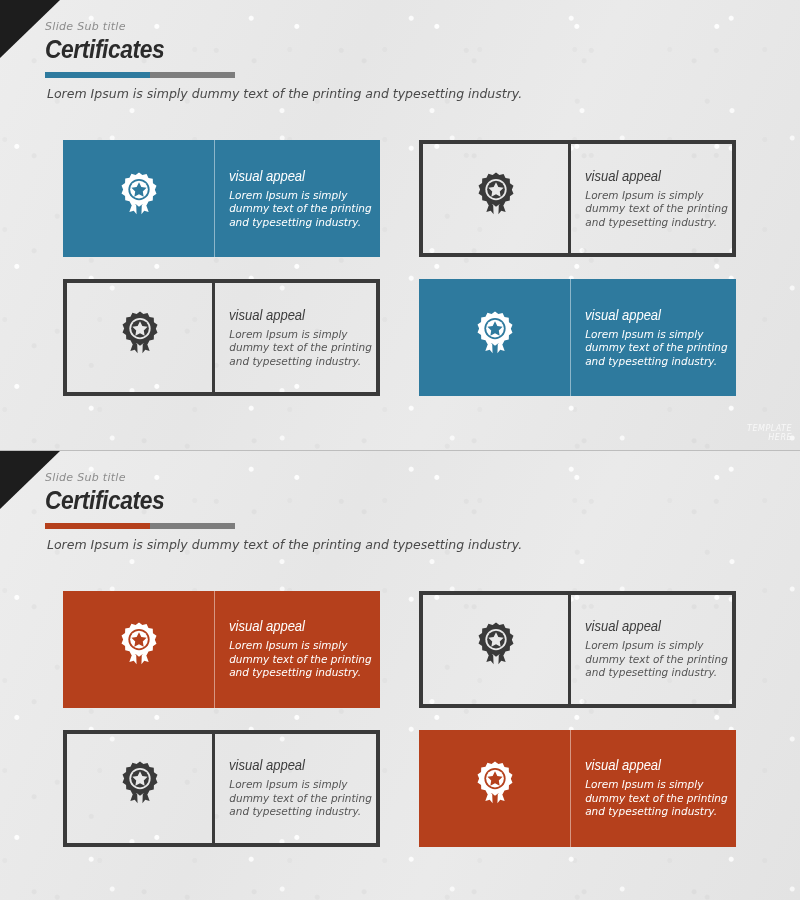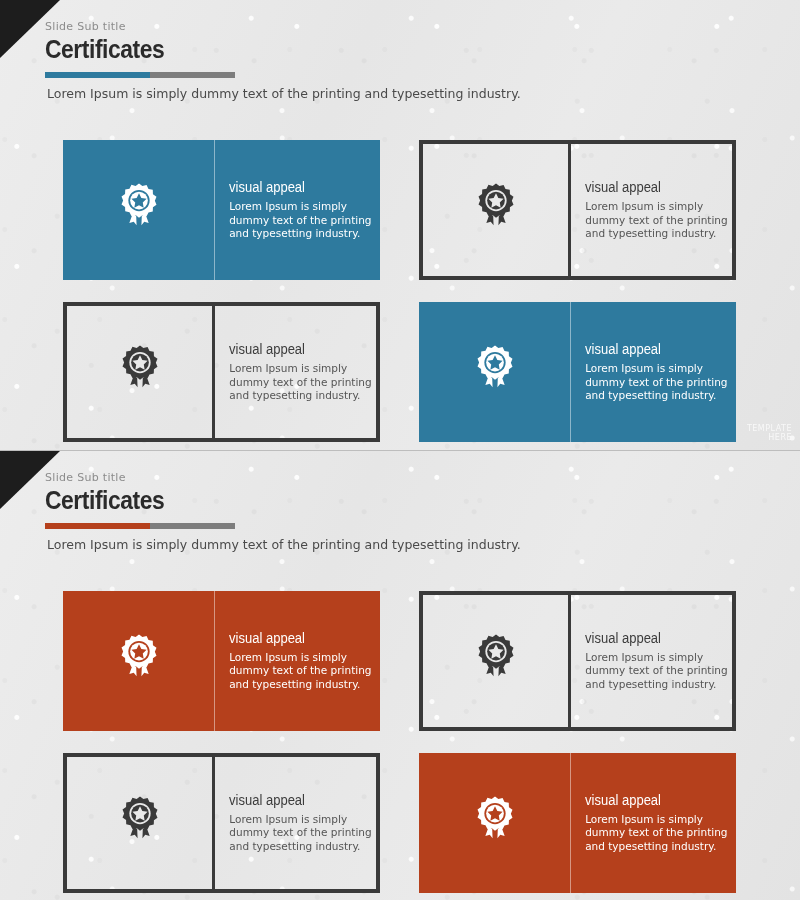--- a/index.html
+++ b/index.html
@@ -20,20 +20,21 @@
       radial-gradient(circle at 12% 22%, rgba(255,255,255,.9) 0 2px, rgba(0,0,0,0) 3px),
       radial-gradient(circle at 31% 64%, rgba(0,0,0,.035) 0 2px, rgba(0,0,0,0) 3px),
       radial-gradient(circle at 57% 14%, rgba(255,255,255,.85) 0 2px, rgba(0,0,0,0) 3px),
       radial-gradient(circle at 73% 48%, rgba(0,0,0,.03) 0 2px, rgba(0,0,0,0) 3px),
       radial-gradient(circle at 88% 79%, rgba(255,255,255,.8) 0 2px, rgba(0,0,0,0) 3px),
       radial-gradient(circle at 44% 88%, rgba(0,0,0,.03) 0 2px, rgba(0,0,0,0) 3px),
       radial-gradient(circle at 5% 55%, rgba(0,0,0,.025) 0 2px, rgba(0,0,0,0) 3px),
       radial-gradient(circle at 66% 92%, rgba(255,255,255,.7) 0 2px, rgba(0,0,0,0) 3px),
       linear-gradient(115deg,#ededed 0%,#e6e6e6 38%,#eaeaea 62%,#e3e3e3 100%);
     background-size:140px 120px,110px 95px,160px 130px,125px 105px,150px 140px,130px 115px,95px 90px,170px 150px,100% 100%;
+    font-style:italic;
   }
   .slide + .slide{border-top:1px solid #bdbdbd;}
 
   .corner-triangle{
     position:absolute;left:0;top:0;
     width:0;height:0;
     border-top:58px solid #1d1d1d;
     border-right:60px solid transparent;
   }
 
@@ -66,21 +67,21 @@
   .grid{
     position:absolute;left:63px;top:140px;
     width:690px;
     display:grid;
     grid-template-columns:317px 317px;
     grid-column-gap:39px;
     grid-row-gap:22px;
   }
 
   .card{
-    height:140px;
+    height:117px;
     display:flex;
     box-sizing:border-box;
   }
   .card.filled{}
   .card.outlined{border:4px solid #3a3a3a;background:transparent;}
 
   .card .icon-pane{
     width:calc(48% );
     display:flex;align-items:center;justify-content:center;
     box-sizing:border-box;

